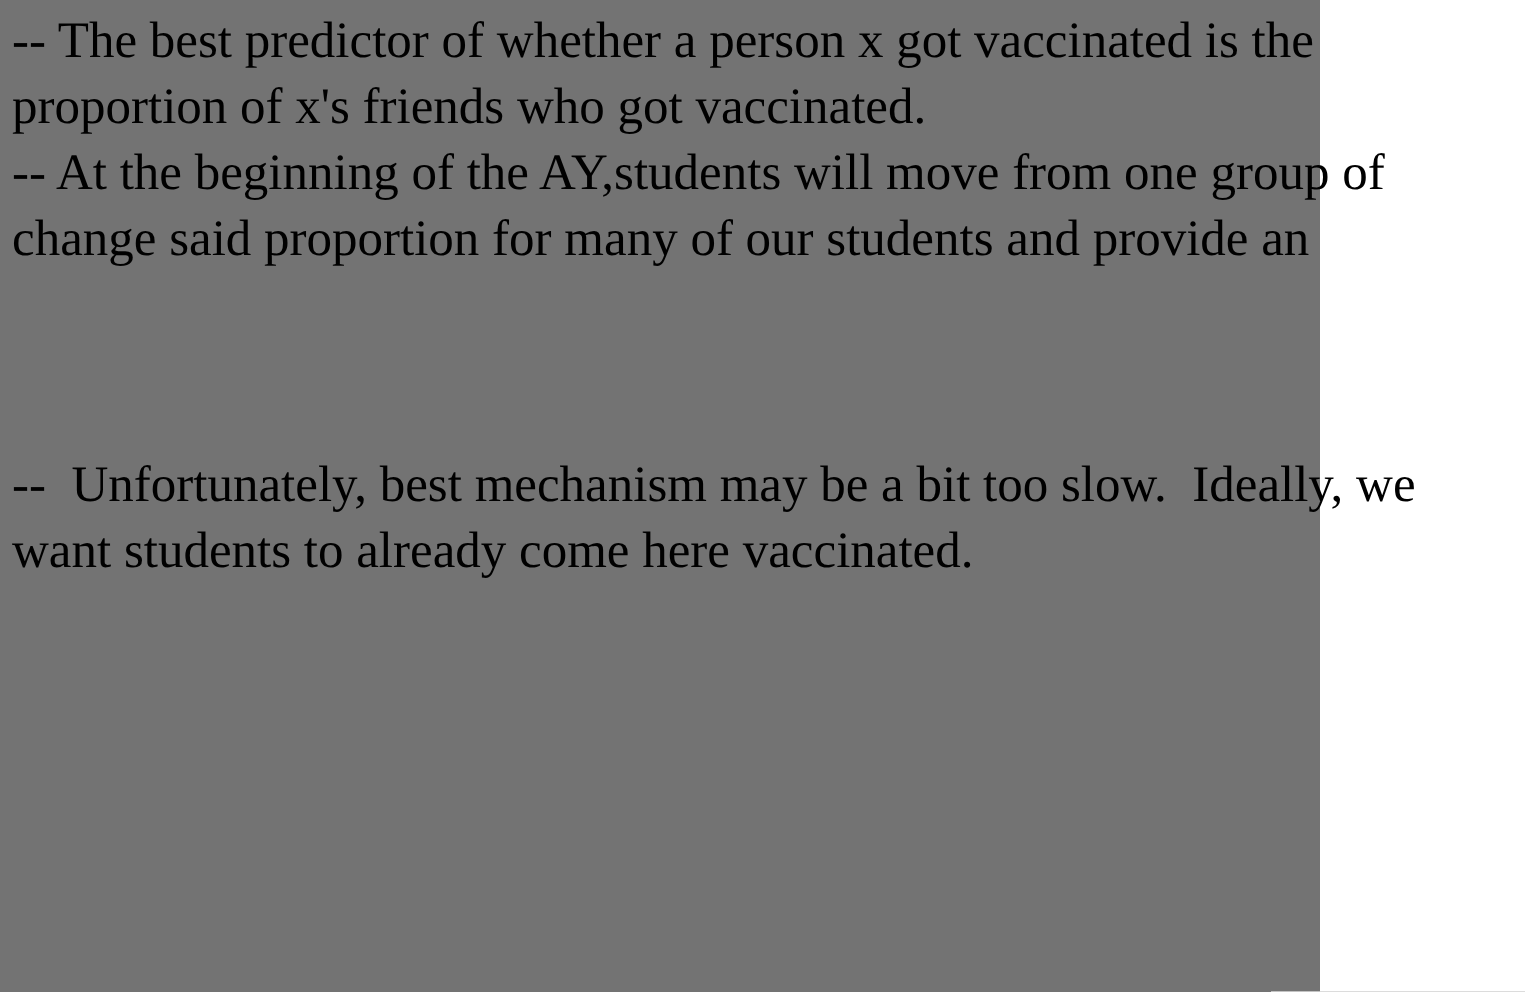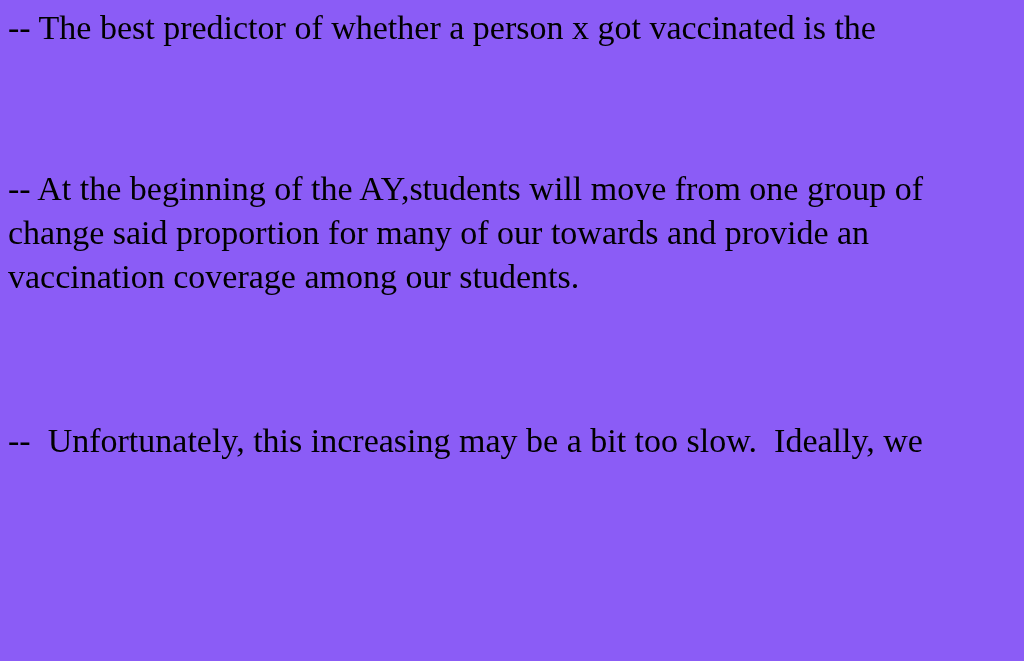--- a/index.html
+++ b/index.html
@@ -9,49 +9,50 @@
   }
   body {
     width: 1024px;
     height: 661px;
     overflow: hidden;
     font-family: "Liberation Serif", "DejaVu Serif", serif;
     color: #000000;
   }
   .slide {
     box-sizing: border-box;
-    width: 1024px;
+    width: 880px;
     height: 661px;
     padding: 6px 30px 0 8px;
-    background: #8b5cf6;
+    background: #737373;
   }
   .para {
     font-size: 34px;
     line-height: 44px;
     margin: 0;
   }
-  .para + .para.gap-1 { margin-top: 117px; }
+  .para + .para.gap-1 { }
   .para + .para.gap-2 { margin-top: 120px; }
   .line {
     display: block;
     white-space: pre;   
   }
 </style>
 </head>
 <body>
 
 <div class="slide">
 
   <p class="para">
     <span class="line">-- The best predictor of whether a person x got vaccinated is the</span>
+    <span class="line">proportion of x's friends who got vaccinated.</span>
   </p>
 
   <p class="para gap-1">
     <span class="line">-- At the beginning of the AY,students will move from one group of</span>
-    <span class="line">change said proportion for many of our towards and provide an</span>
-    <span class="line">vaccination coverage among our students.</span>
+    <span class="line">change said proportion for many of our students and provide an</span>
   </p>
 
   <p class="para gap-2">
-    <span class="line">--  Unfortunately, this increasing may be a bit too slow.  Ideally, we</span>
+    <span class="line">--  Unfortunately, best mechanism may be a bit too slow.  Ideally, we</span>
+    <span class="line">want students to already come here vaccinated.</span>
   </p>
 
 </div>
 
 </body></html>

